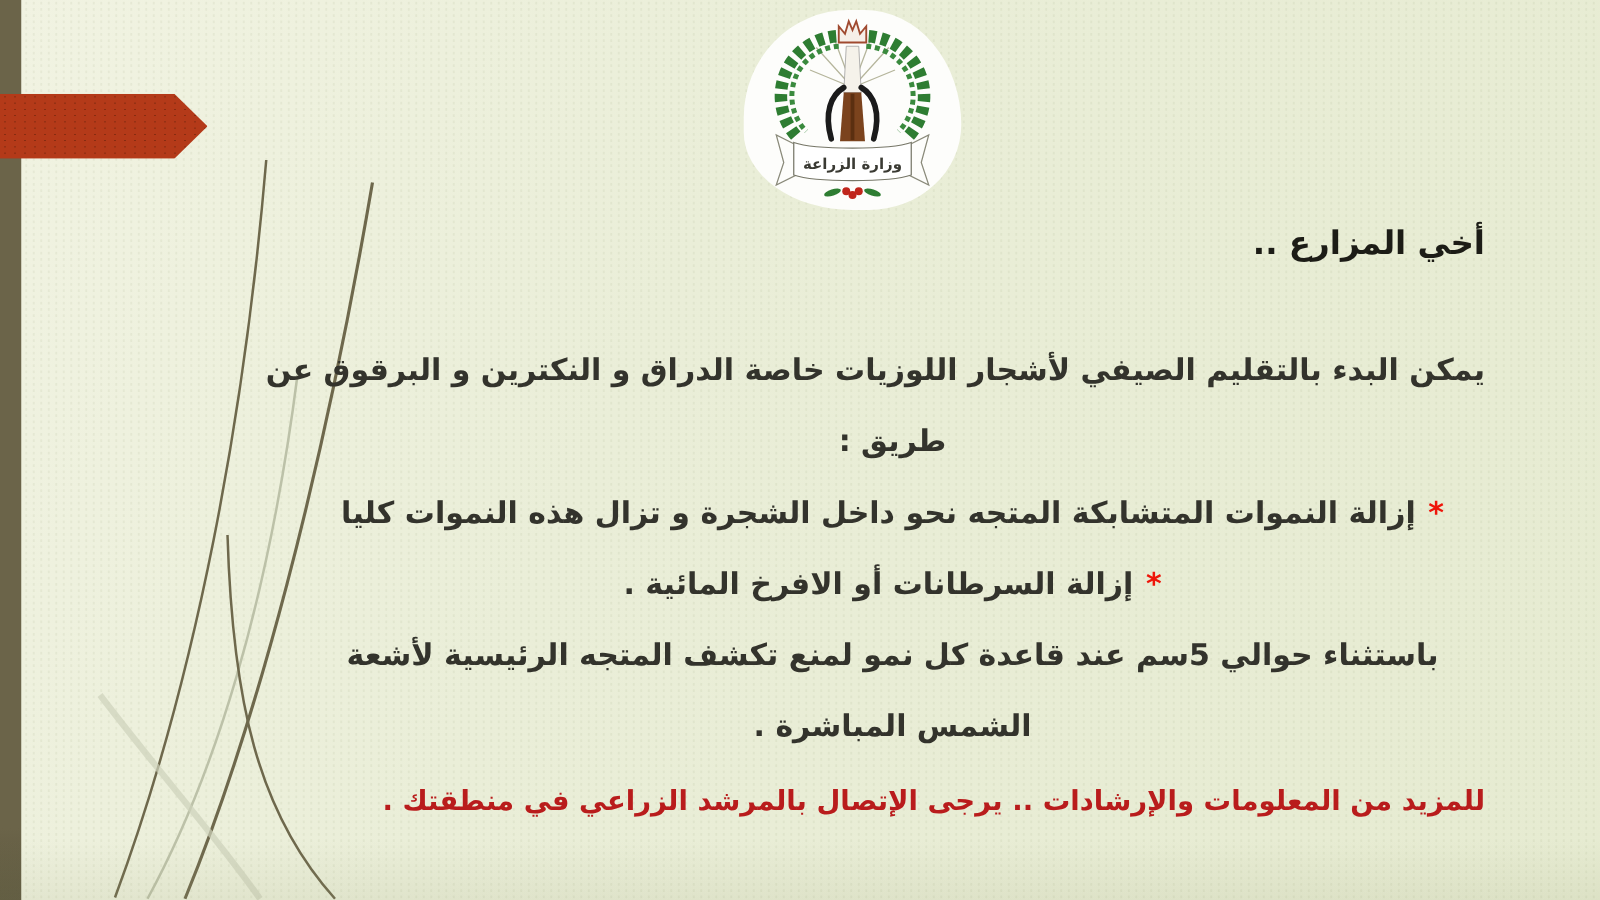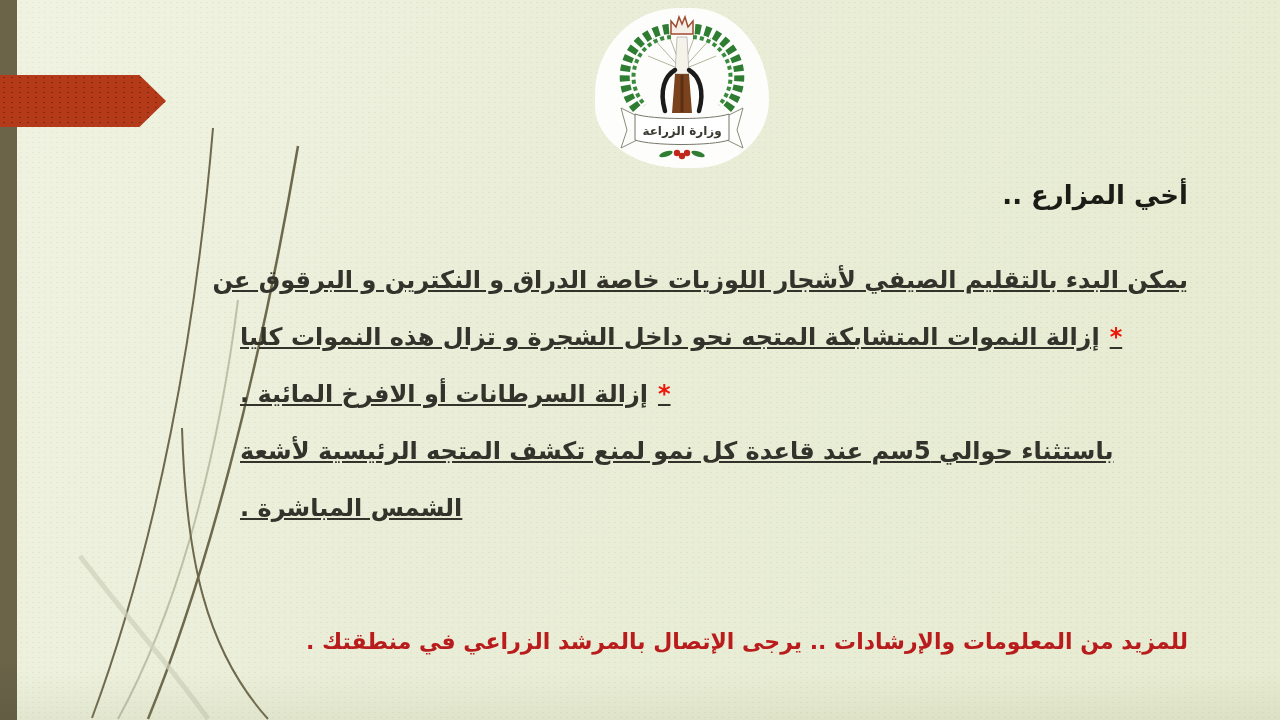--- a/index.html
+++ b/index.html
@@ -33,27 +33,27 @@
   
   .logo-wrap{position:absolute;left:595px;top:8px;width:174px;height:160px;text-decoration:underline;}
   .logo-blob{
     position:absolute;inset:0;background:#fdfdfb;
     border-radius:52% 48% 46% 54% / 58% 62% 46% 42%;
   }
   .logo-svg{position:absolute;left:12px;top:4px;}
   
   .text-block{
     position:absolute;left:240px;right:92px;top:0;height:720px;
-    direction:rtl;text-align:left;color:#33332c;
+    direction:rtl;text-align:center;color:#33332c;
   }
   .slide-title{
     position:absolute;top:180px;right:0;white-space:nowrap;
     font-size:26px;font-weight:bold;color:#1c1c16;
   }
-  .body-lines{position:absolute;top:252px;right:0;left:0;text-decoration:underline;}
+  .body-lines{position:absolute;top:268px;right:0;left:0;}
   .t-line{
     display:block;height:57px;line-height:57px;white-space:nowrap;
     font-size:24px;font-weight:bold;
   }
   .marker{color:#ee1509;font-weight:bold;margin-left:10px;}
   .slide-footer{
     position:absolute;top:617px;right:0;white-space:nowrap;
     height:50px;line-height:50px;font-size:22px;font-weight:bold;color:#b91c1c;
   }
 </style>
@@ -112,20 +112,21 @@
     <circle cx="75" cy="144" r="3.2" fill="#c0261c"></circle>
     <circle cx="80" cy="141" r="3.2" fill="#c0261c"></circle>
   </svg>
 </div>
 
 <div class="text-block">
   <div class="slide-title">أخي المزارع ..</div>
 
   <div class="body-lines">
     <div class="t-line">يمكن البدء بالتقليم الصيفي لأشجار اللوزيات خاصة الدراق و النكترين و البرقوق عن</div>
+    <div class="t-line">طريق :</div>
 
     <div class="t-line"><span class="marker">*</span><span>إزالة النموات المتشابكة المتجه نحو داخل الشجرة و تزال هذه النموات كليا</span></div>
 
     <div class="t-line"><span class="marker">*</span><span>إزالة السرطانات  أو الافرخ المائية .</span></div>
     <div class="t-line">باستثناء حوالي 5سم عند قاعدة كل نمو لمنع تكشف المتجه الرئيسية لأشعة</div>
     <div class="t-line">الشمس المباشرة .</div>
   </div>
 
   <div class="slide-footer">للمزيد من المعلومات والإرشادات .. يرجى الإتصال بالمرشد الزراعي في منطقتك .</div>
 </div>

